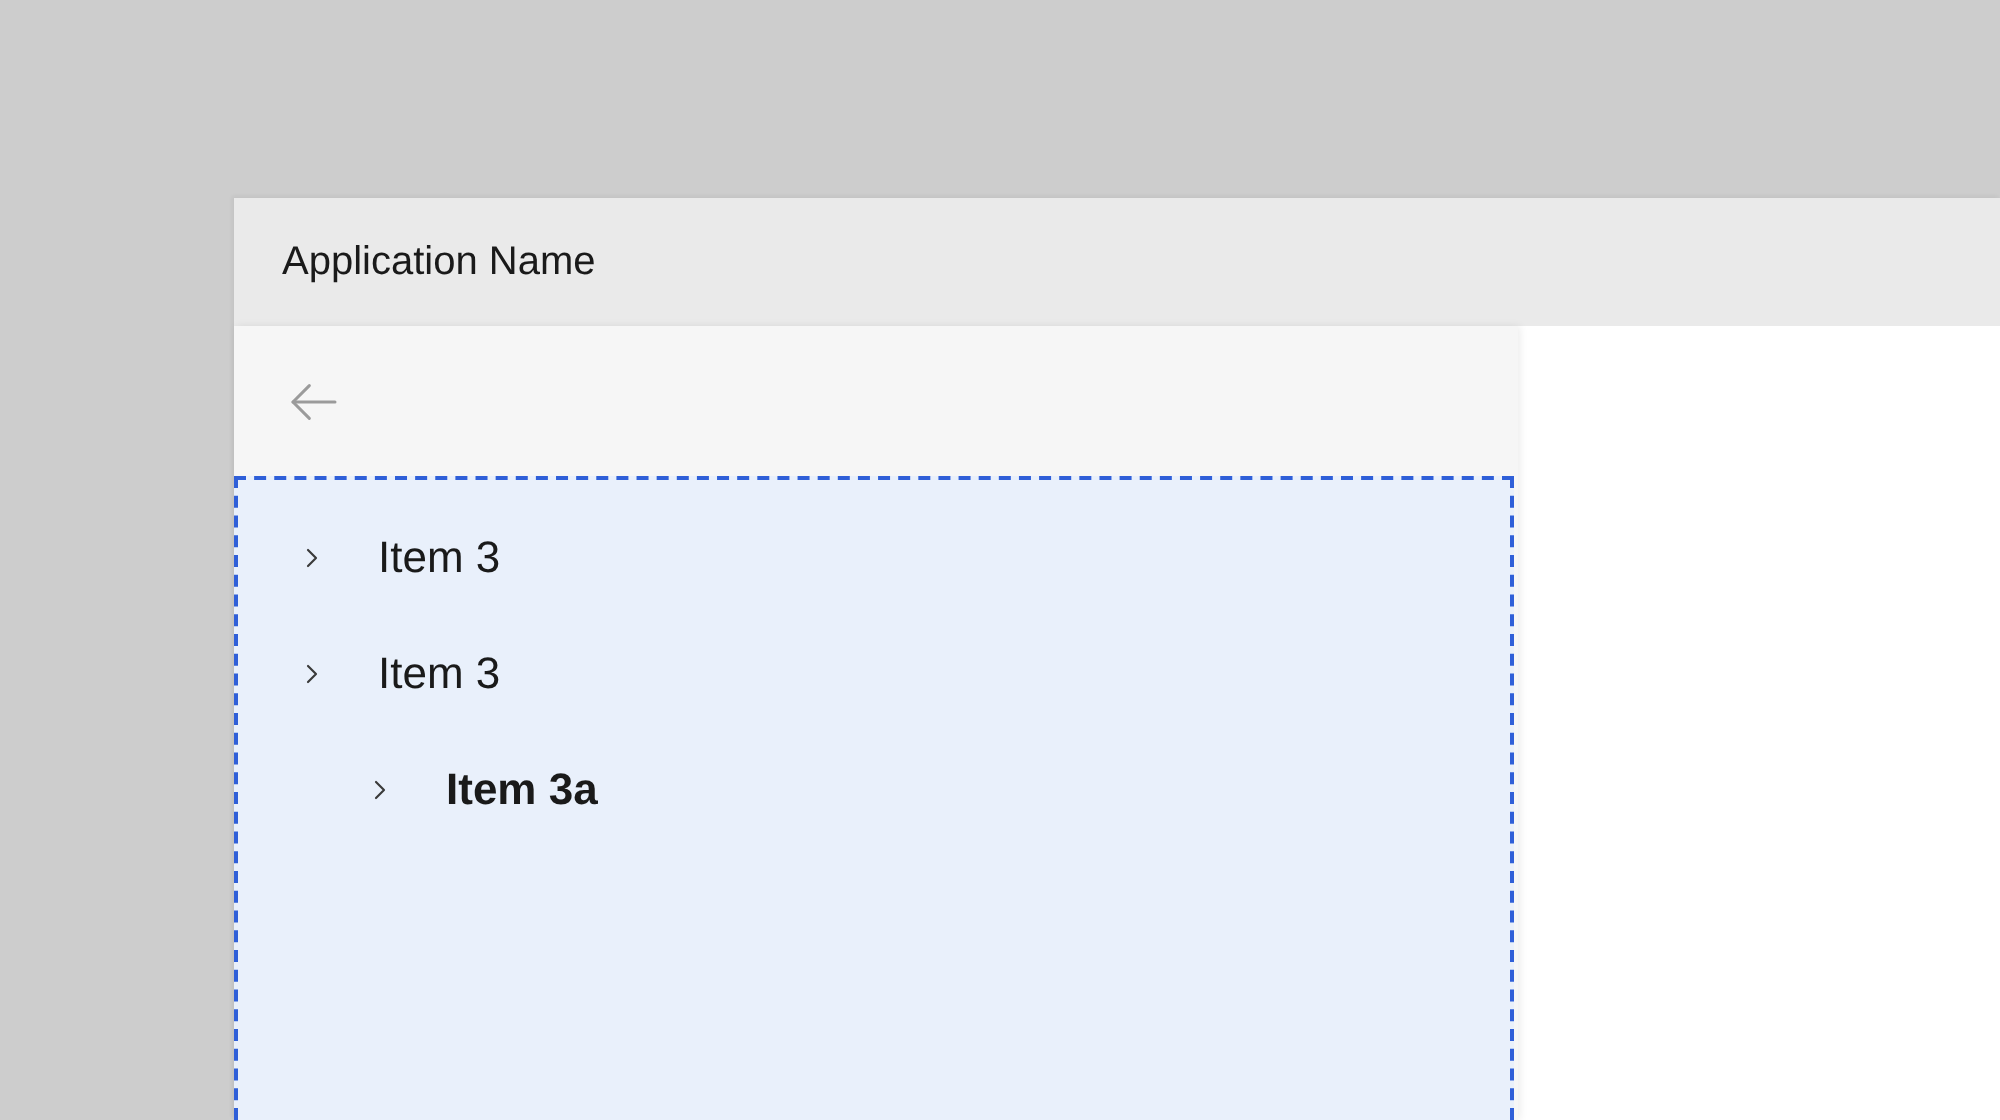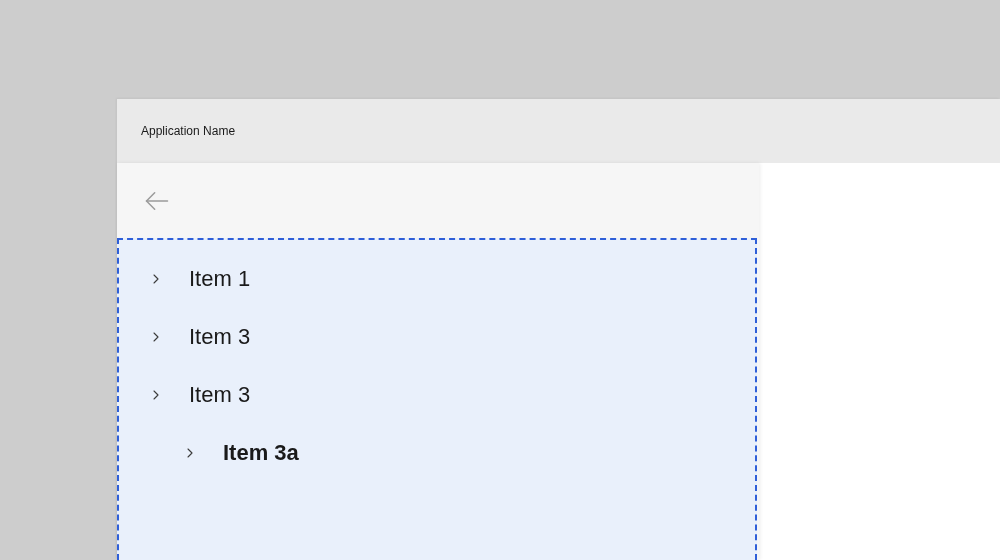--- a/index.html
+++ b/index.html
@@ -19,21 +19,21 @@
       bottom: 0;
       background: #ffffff;
       box-shadow: -1px -1px 2px rgba(0,0,0,0.05);
     }
     .titlebar {
       height: 64px;
       background: #eaeaea;
       display: flex;
       align-items: center;
       padding-left: 24px;
-      font-size: 12px;
+      font-size: 20px;
       font-weight: 400;
       color: #1a1a1a;
     }
     .content-area {
       display: flex;
       height: calc(100% - 64px);
     }
     .nav-panel {
       width: 642px;
       background: #f6f6f6;
@@ -105,28 +105,20 @@
       <div class="back-row">
         <div class="back-arrow">
           <svg width="28" height="28" viewBox="0 0 24 24" fill="none" stroke="currentColor" stroke-width="1.3" stroke-linecap="round" stroke-linejoin="round">
             <line x1="21" y1="12" x2="3" y2="12"></line>
             <polyline points="10 19 3 12 10 5"></polyline>
           </svg>
         </div>
       </div>
       <div class="tree-wrap">
 
-        <div class="tree-item level-0">
-          <span class="expand-icon">
-            <svg width="16" height="16" viewBox="0 0 24 24" fill="none" stroke="currentColor" stroke-width="1.6" stroke-linecap="round" stroke-linejoin="round">
-                <polyline points="9 18 15 12 9 6"></polyline>
-              </svg>
-          </span>
-          <span>Item 1</span>
-        </div>
 
         <div class="tree-item level-0">
           <span class="expand-icon">
             <svg width="16" height="16" viewBox="0 0 24 24" fill="none" stroke="currentColor" stroke-width="1.6" stroke-linecap="round" stroke-linejoin="round">
                 <polyline points="9 18 15 12 9 6"></polyline>
               </svg>
           </span>
           <span>Item 3</span>
         </div>
 

